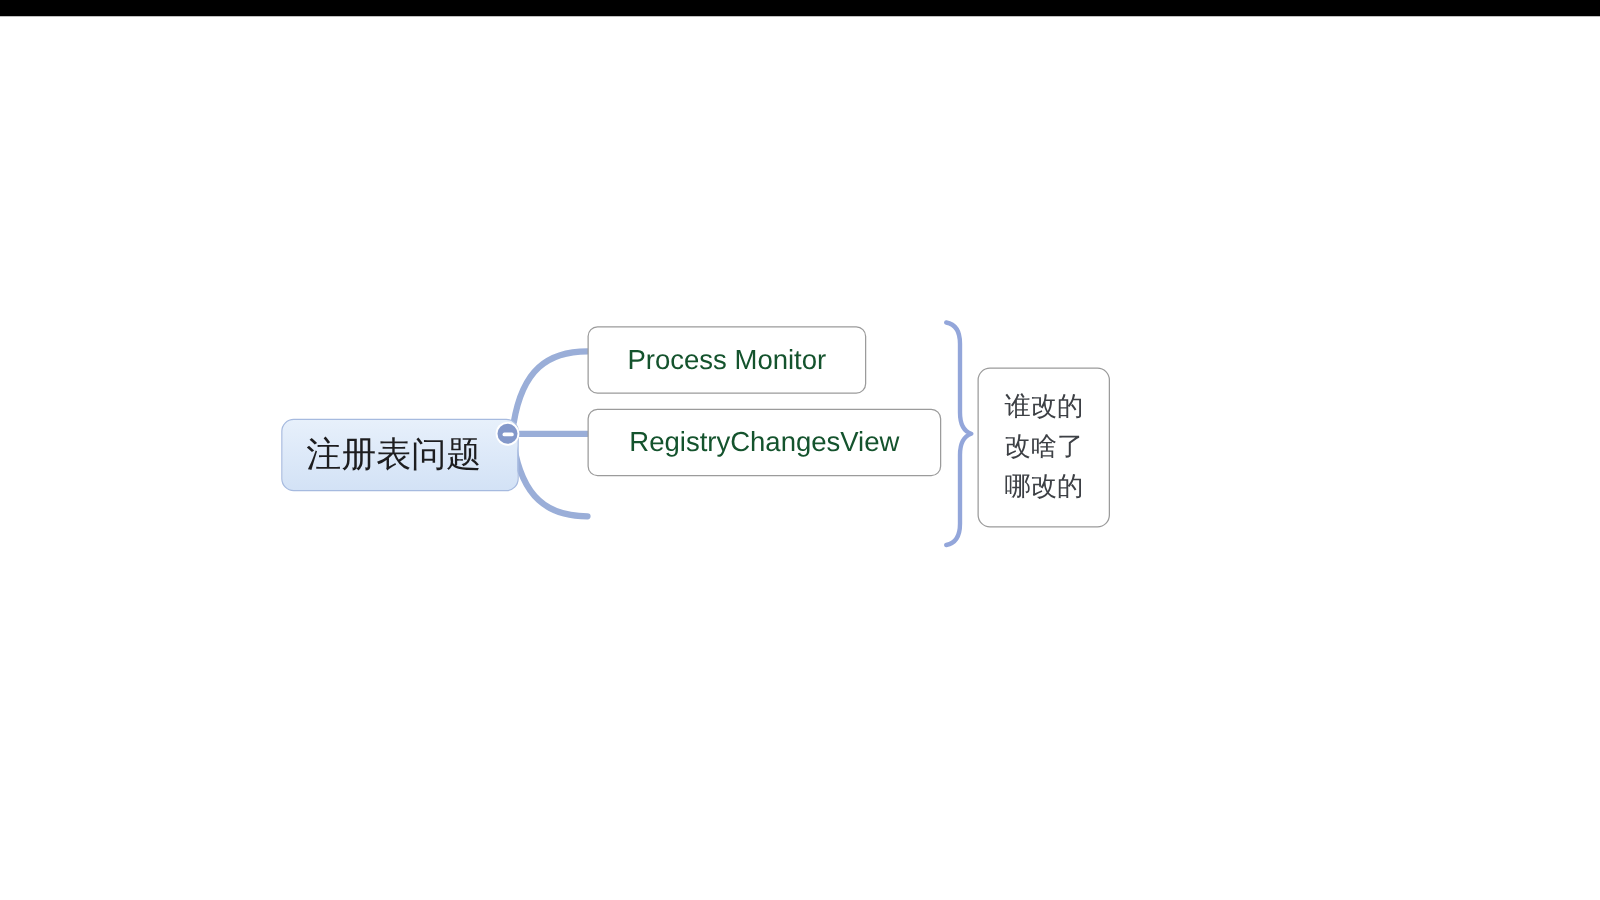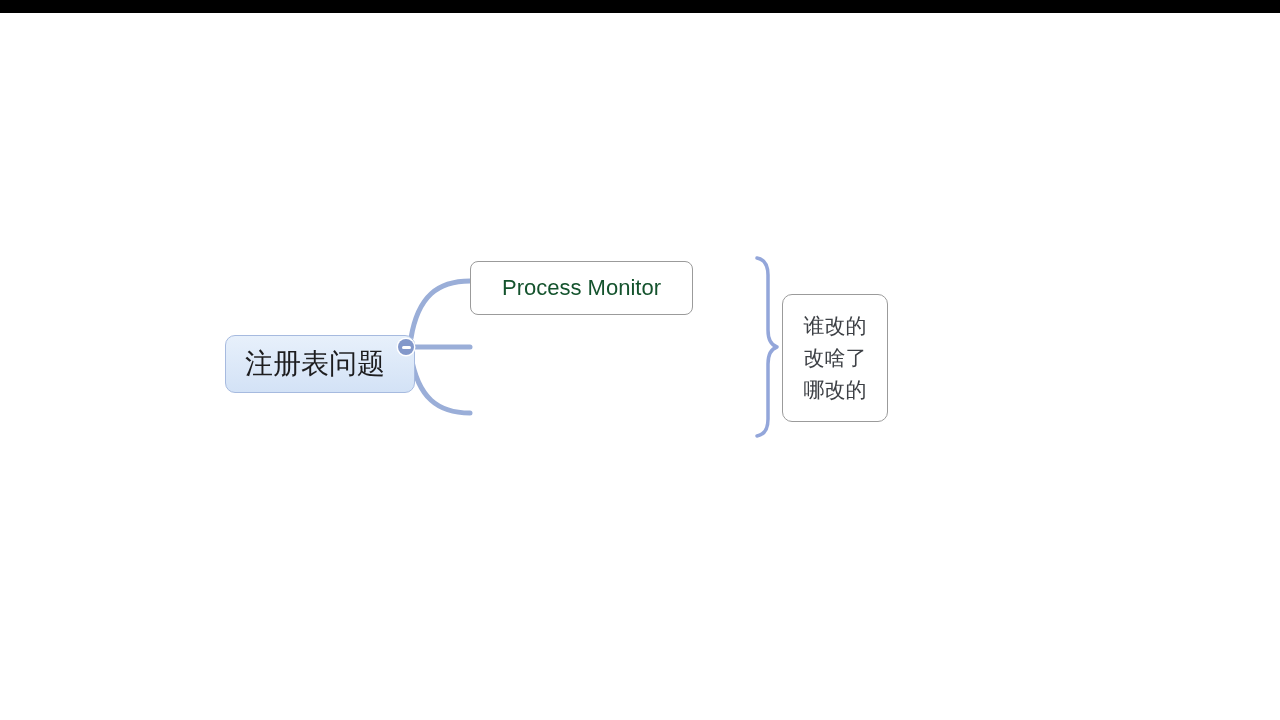--- a/index.html
+++ b/index.html
@@ -111,20 +111,23 @@
   </div>
 
   <div class="collapse-toggle">
     <div class="minus-bar"></div>
   </div>
 
   <div class="node child-node child-1">
     <span>Process Monitor</span>
   </div>
 
+  <div class="node child-node child-2">
+    <span>RegistryChangesView</span>
+  </div>
 
 
   <div class="node summary-node">
     <span>谁改的</span>
     <span>改啥了</span>
     <span>哪改的</span>
   </div>
 
 </div>
 

